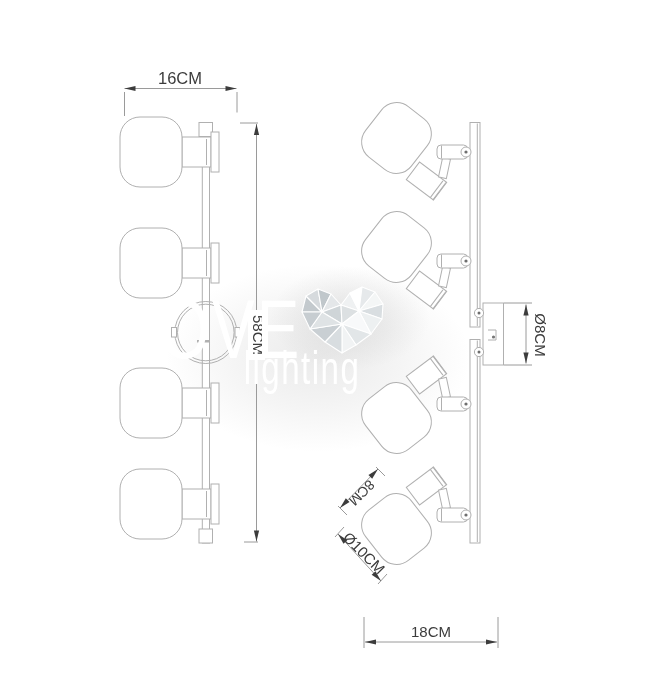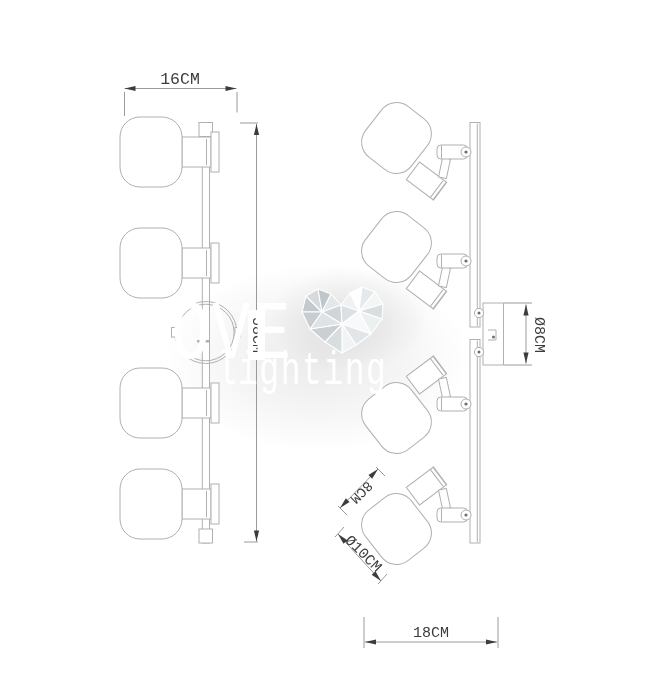--- a/index.html
+++ b/index.html
@@ -1,17 +1,17 @@
 <!DOCTYPE html>
 <html><head>
 <meta charset="utf-8">
 <style>
   html,body{margin:0;padding:0;background:#fff;}
   .page{position:relative;width:586px;height:677px;background:#15803d;overflow:hidden;
-        font-family:Liberation Mono, monospace;}
+        font-family:Liberation Sans, sans-serif;}
   svg{display:block;}
   .drawline{fill:none;stroke:#b0b0b0;stroke-width:1;}
   .drawfill{fill:#ffffff;stroke:#b0b0b0;stroke-width:1;}
   .dimline{fill:none;stroke:#9a9a9a;stroke-width:1;}
   .dimtext{fill:#3c3c3c;}
   .wmtext{fill:#ffffff;}
 </style>
 </head>
 <body>
 

